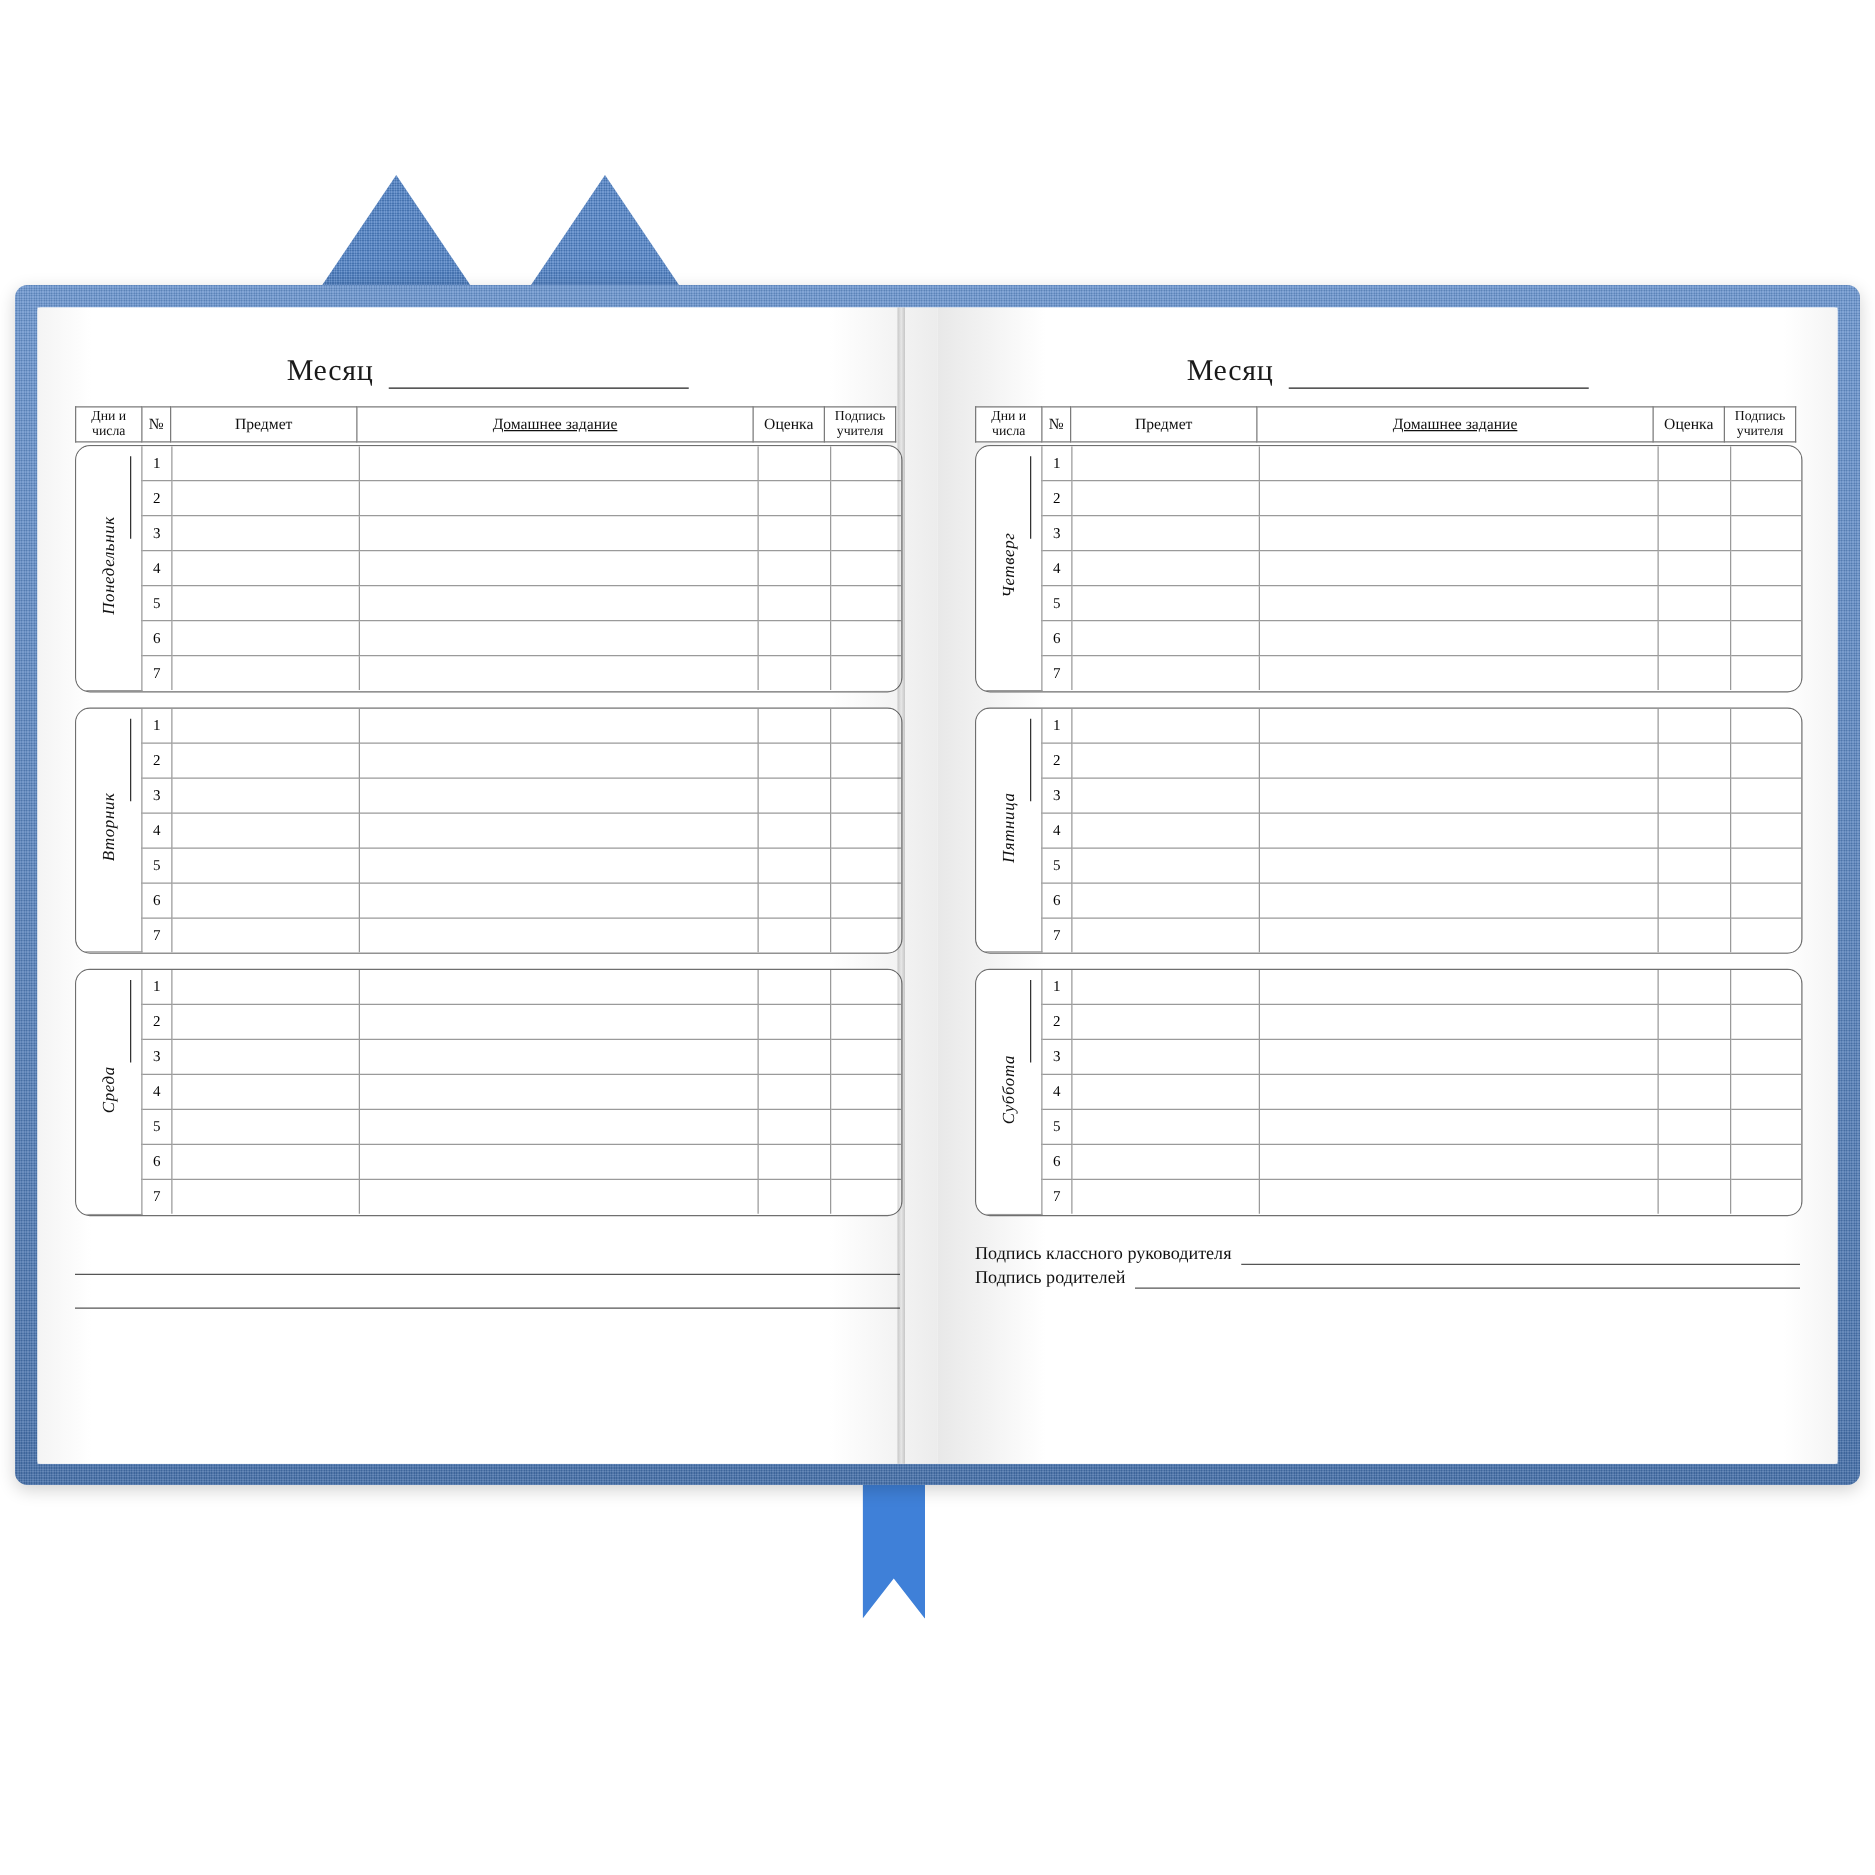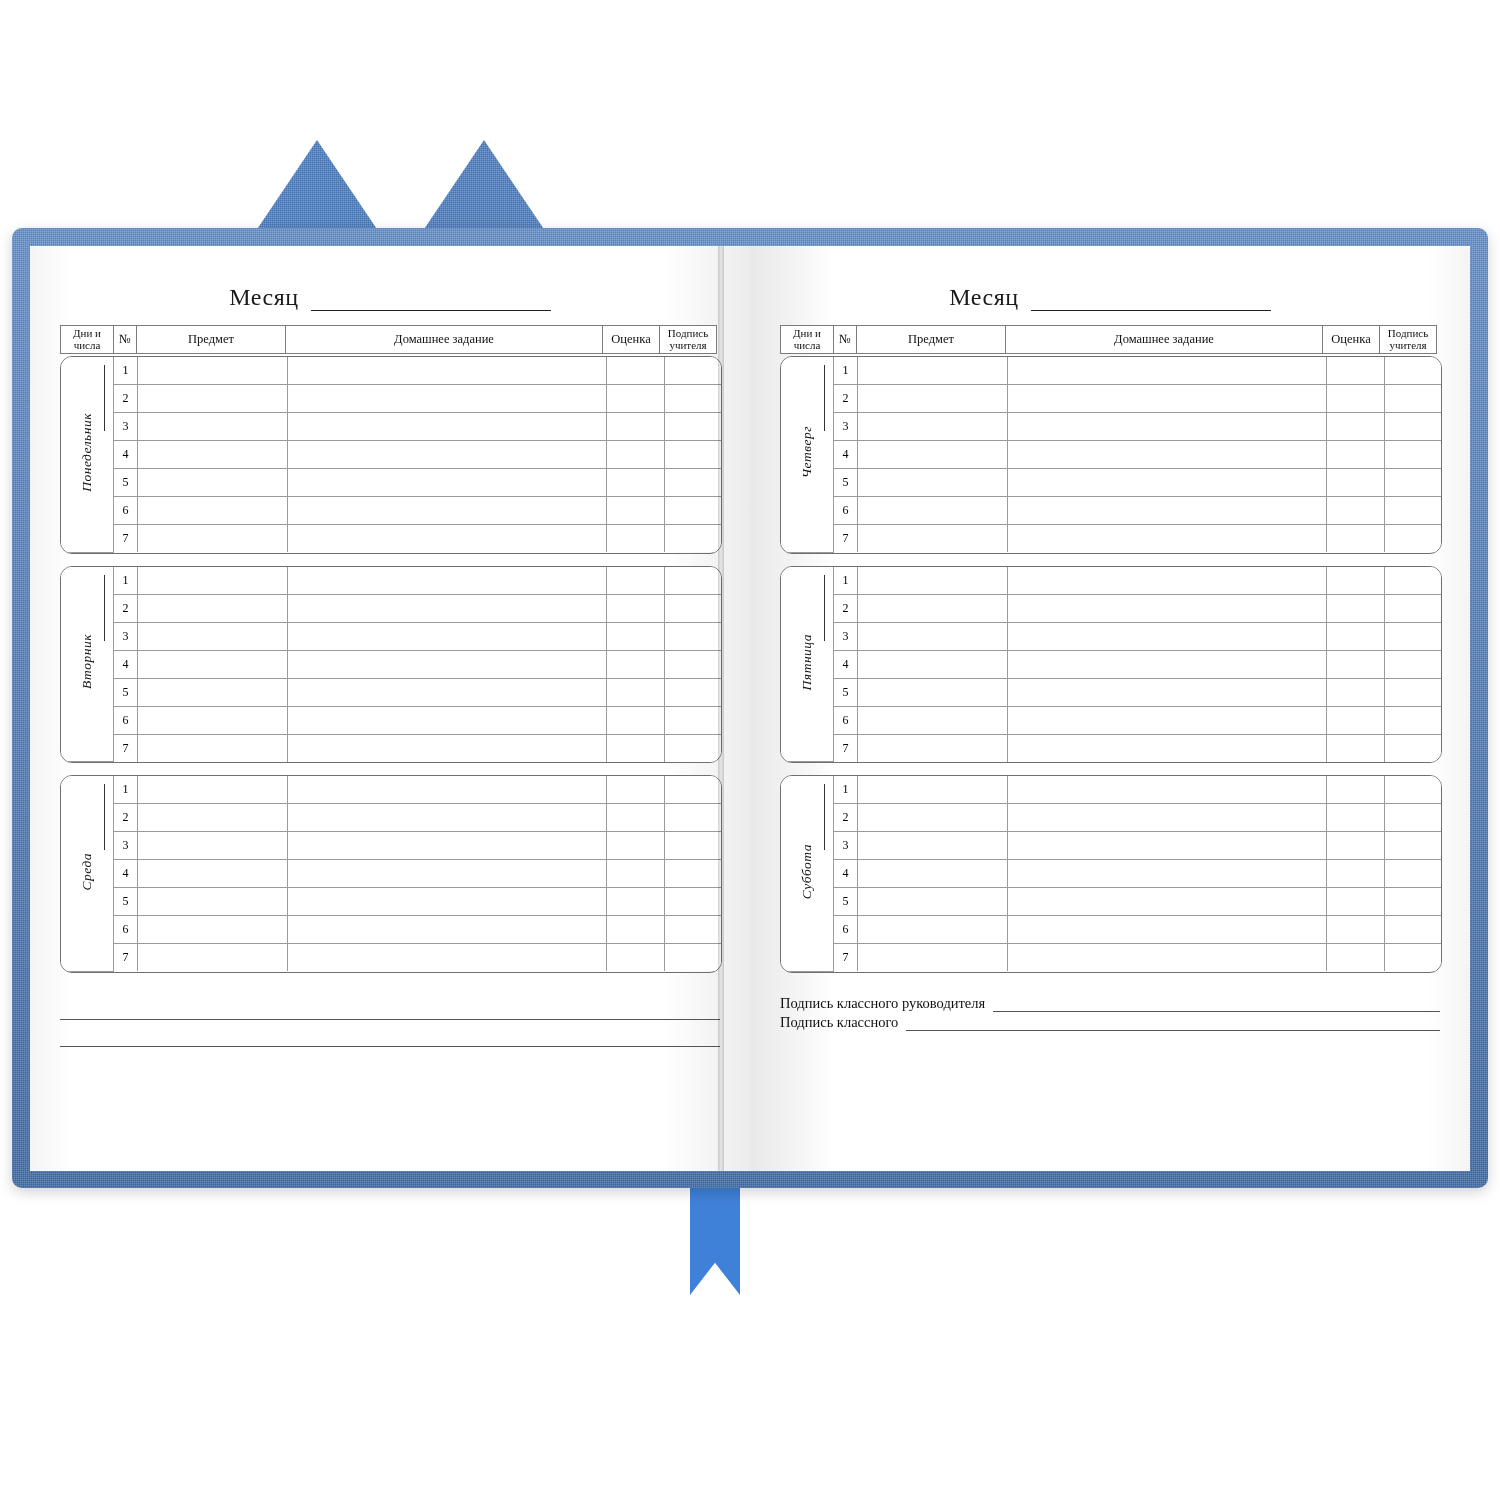--- a/index.html
+++ b/index.html
@@ -150,21 +150,21 @@
     padding: 0;
     text-align: center;
     vertical-align: middle;
     height: 27px;
     font-weight: normal;
     background: #fff;
   }
   .c-day   { width: 52px; }
   .c-num   { width: 22px; }
   .c-subj  { width: 148px; }
-  .c-home  { width: 316px; }
+  .c-home  { width: 316px; text-decoration: underline; }
   .c-mark  { width: 56px; font-family: Liberation Serif, serif; }
   .c-sign  { width: 56px; }
 
   thead th {
     height: 34px;
     font-size: 12.5px;
     line-height: 1.05;
   }
   thead th.small {
     font-size: 11px;
@@ -694,21 +694,21 @@
         </div>
 
       </div>
 
       <div class="sig-block">
         <div class="sig-row">
           <span class="sig-label">Подпись классного руководителя</span>
           <span class="sig-line"></span>
         </div>
         <div class="sig-row">
-          <span class="sig-label">Подпись классного</span>
+          <span class="sig-label">Подпись родителей</span>
           <span class="sig-line"></span>
         </div>
       </div>
 
     </div>
 
   </div>
 
   <div class="spine"></div>
 

